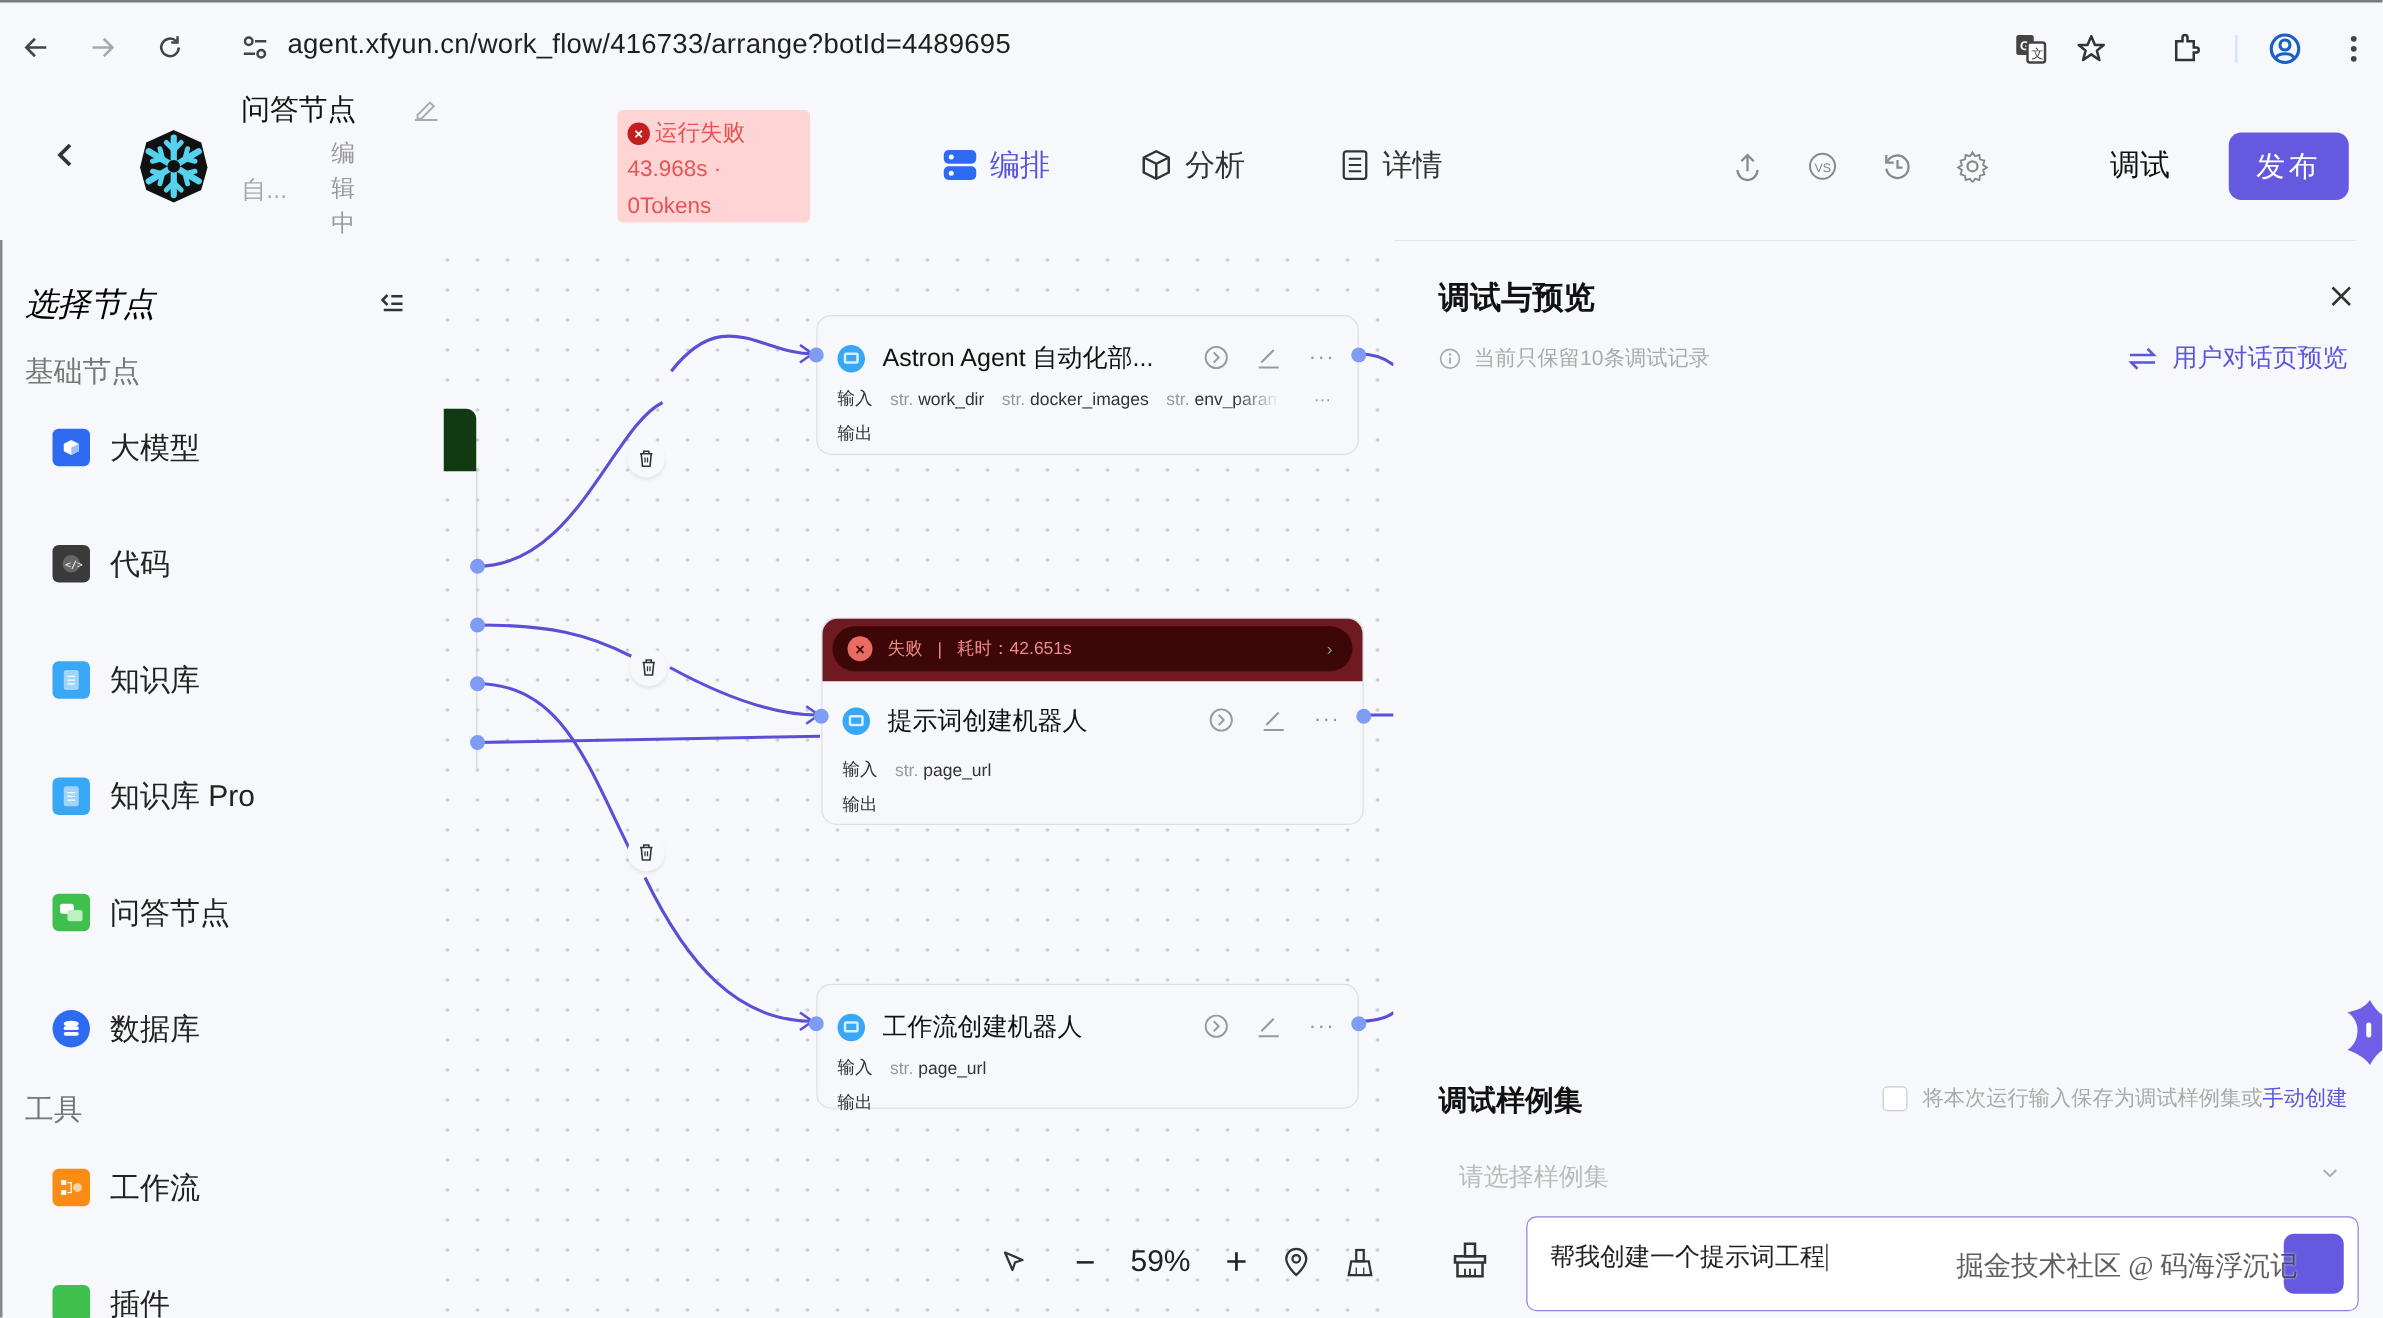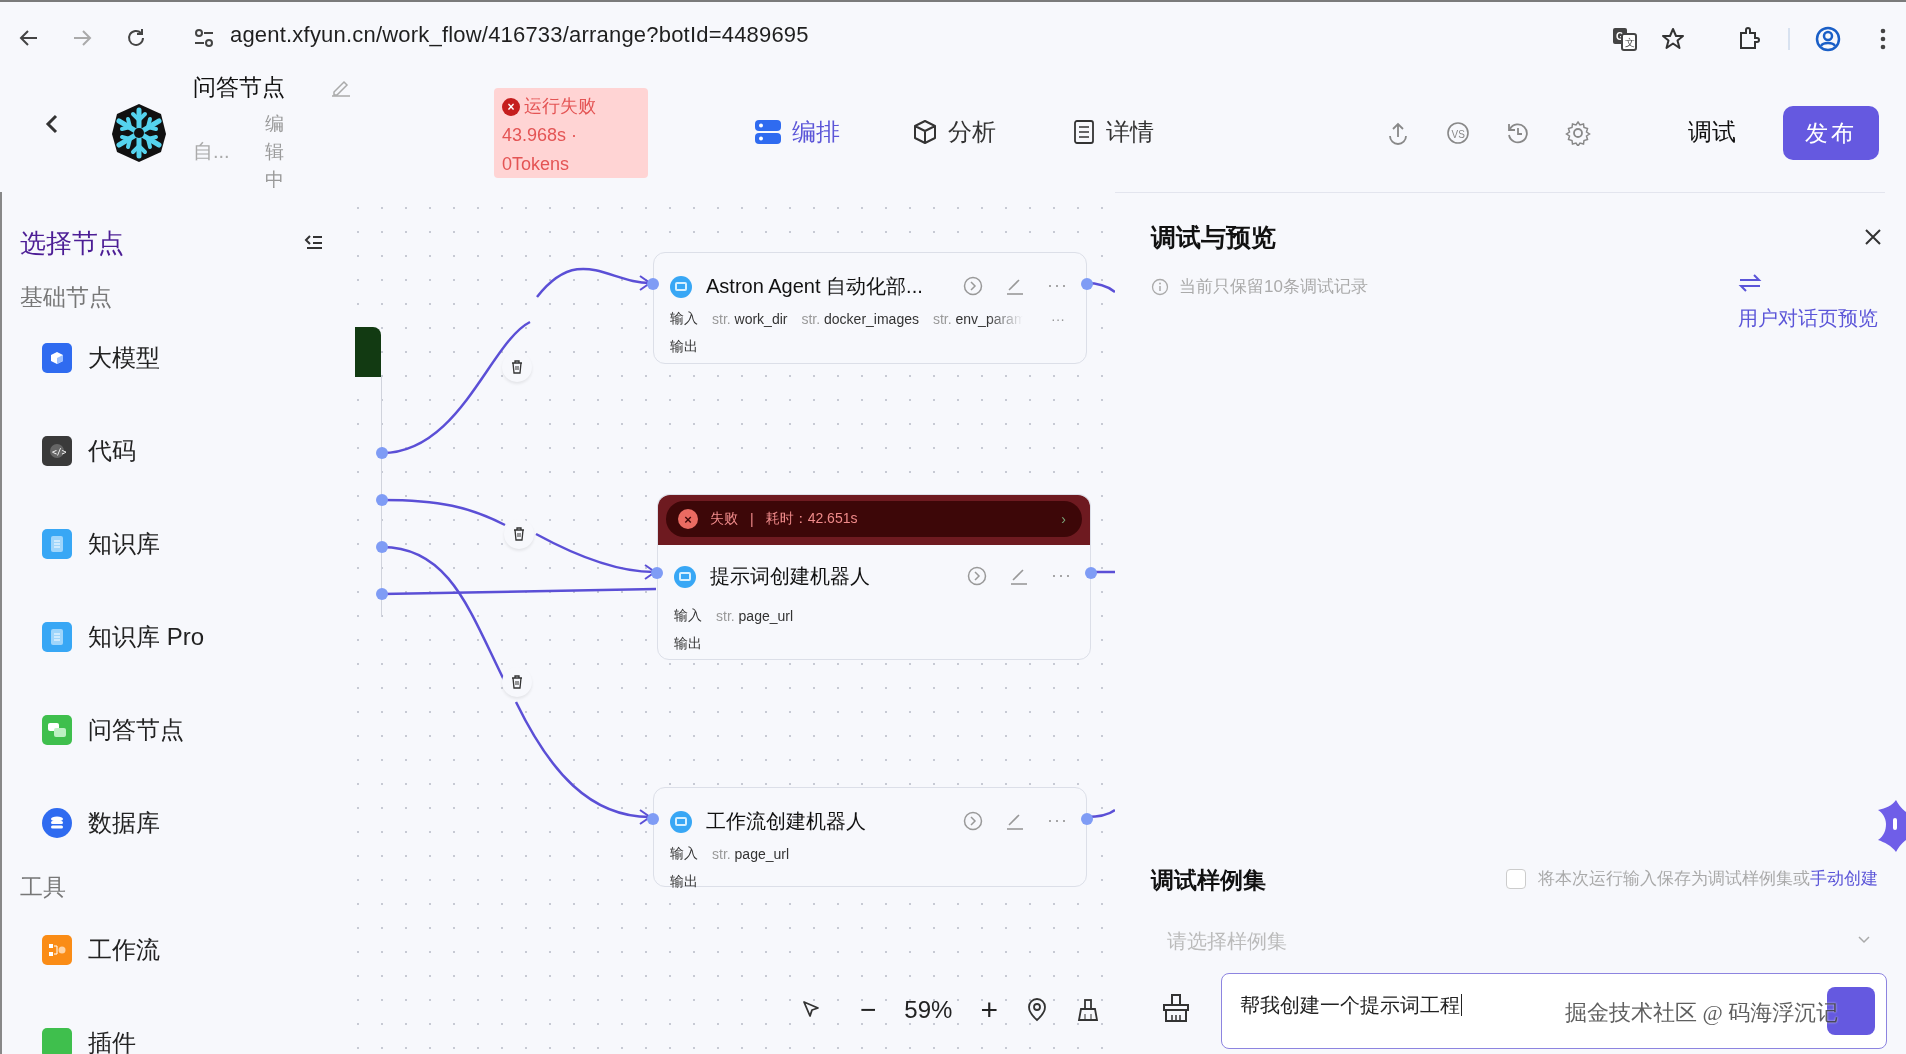--- a/index.html
+++ b/index.html
@@ -26,21 +26,21 @@
 
   .tab { position:absolute; top:44px; font-size:24px; color:#333; display:flex; align-items:center; gap:10px; }
   .tab.active { color:#5b55d8; }
   .hicon { position:absolute; top:48px; width:26px; height:26px; }
   #debug-btn { position:absolute; left:1688px; top:44px; font-size:24px; color:#111; }
   #publish-btn { position:absolute; left:1783px; top:34px; width:96px; height:54px; background:#6559e0; border-radius:10px; color:#fff; font-size:23px; display:flex; align-items:center; justify-content:center; letter-spacing:3px; }
   #header-divider { position:absolute; left:1115px; top:192px; width:770px; height:1px; background:#e3e5ee; }
 
   
   #sidebar { position:absolute; left:0; top:192px; width:340px; height:862px; background:#f7f8fc; border-left:2px solid #888; }
-  #sb-title { position:absolute; left:18px; top:34px; font-size:26px; color:#4c1d95; }
+  #sb-title { position:absolute; left:18px; top:34px; font-size:26px; color:#000000;font-style:italic; }
   #sb-collapse { position:absolute; left:302px; top:40px; }
   .sb-section { position:absolute; left:18px; font-size:23px; color:#777; }
   .sb-item { position:absolute; left:40px; display:flex; align-items:center; gap:16px; font-size:24px; color:#222; }
   .sb-ico { width:30px; height:30px; border-radius:5px; display:flex; align-items:center; justify-content:center; }
 
   
   #canvas { position:absolute; left:340px; top:192px; width:775px; height:862px; background-color:#f7f8fc;
     background-image: radial-gradient(circle, #c7cad4 1.2px, transparent 1.4px); background-size: 24px 24px; background-position: 6px 4px; overflow:hidden; }
   .node { position:absolute; background:#f7f8fc; border:1px solid #dcdfe8; border-radius:12px; }
   .node-head { position:absolute; left:16px; display:flex; align-items:center; gap:14px; font-size:20px; color:#111; }
@@ -53,21 +53,21 @@
   .fail-bar { position:absolute; left:0; top:0; width:100%; height:50px; background:#6e1a20; border-radius:12px 12px 0 0; }
   .fail-inner { position:absolute; left:8px; top:6px; right:8px; height:36px; background:#3d0708; border-radius:18px; display:flex; align-items:center; padding-left:12px; gap:12px; color:#ef8a8a; font-size:14px; }
   .fail-x { width:20px; height:20px; border-radius:50%; background:#ea6b62; color:#3d0708; font-weight:bold; font-size:13px; display:flex; align-items:center; justify-content:center; }
   .trash { position:absolute; width:30px; height:30px; border-radius:50%; background:#f7f8fc; box-shadow:0 2px 3px rgba(0,0,0,0.08); display:flex; align-items:center; justify-content:center; }
 
   
   #panel { position:absolute; left:1115px; top:193px; width:791px; height:861px; background:#f7f8fc; }
   #panel-title { position:absolute; left:36px; top:28px; font-size:25px; font-weight:bold; color:#111; }
   #panel-close { position:absolute; left:748px; top:30px; font-size:26px; color:#333; }
   #panel-note { position:absolute; left:36px; top:82px; font-size:17px; color:#aaa; display:flex; align-items:center; gap:10px; }
-  #panel-switch { position:absolute; right:28px; top:80px; font-size:20px; color:#5b55d8; display:flex; gap:12px;flex-direction:column; }
+  #panel-switch { position:absolute; right:28px; top:80px; font-size:20px; color:#5b55d8; display:flex; align-items:center; gap:12px; }
   #sample-title { position:absolute; left:36px; top:672px; font-size:23px; font-weight:bold; color:#111; }
   #sample-save { position:absolute; right:28px; top:674px; font-size:17px; color:#aaa; display:flex; align-items:center; gap:12px; }
   #sample-save .cb { width:20px; height:20px; border:1px solid #ccc; border-radius:4px; background:#fff; }
   #sample-save a { color:#5b55d8; text-decoration:none; }
   #sample-select { position:absolute; left:36px; top:726px; width:730px; height:44px; font-size:20px; color:#bbb; padding-left:16px; display:flex; align-items:center; }
   #sample-select .chev { position:absolute; right:10px; top:12px; color:#aaa; font-size:16px; }
   #clear-icon { position:absolute; left:46px; top:800px; }
   #chat-input { position:absolute; left:106px; top:780px; width:666px; height:76px; border:1.5px solid #8d84e0; border-radius:8px; background:#fff; padding:18px 18px; font-size:20px; color:#222; }
   #send-btn { position:absolute; left:712px; top:794px; width:48px; height:48px; background:#6559e0; border-radius:8px; }
   #watermark { position:absolute; left:450px; top:805px; font-size:22px; color:#444; opacity:0.85; white-space:nowrap; text-shadow:0 0 2px #fff;font-family:Liberation Serif, serif; }

